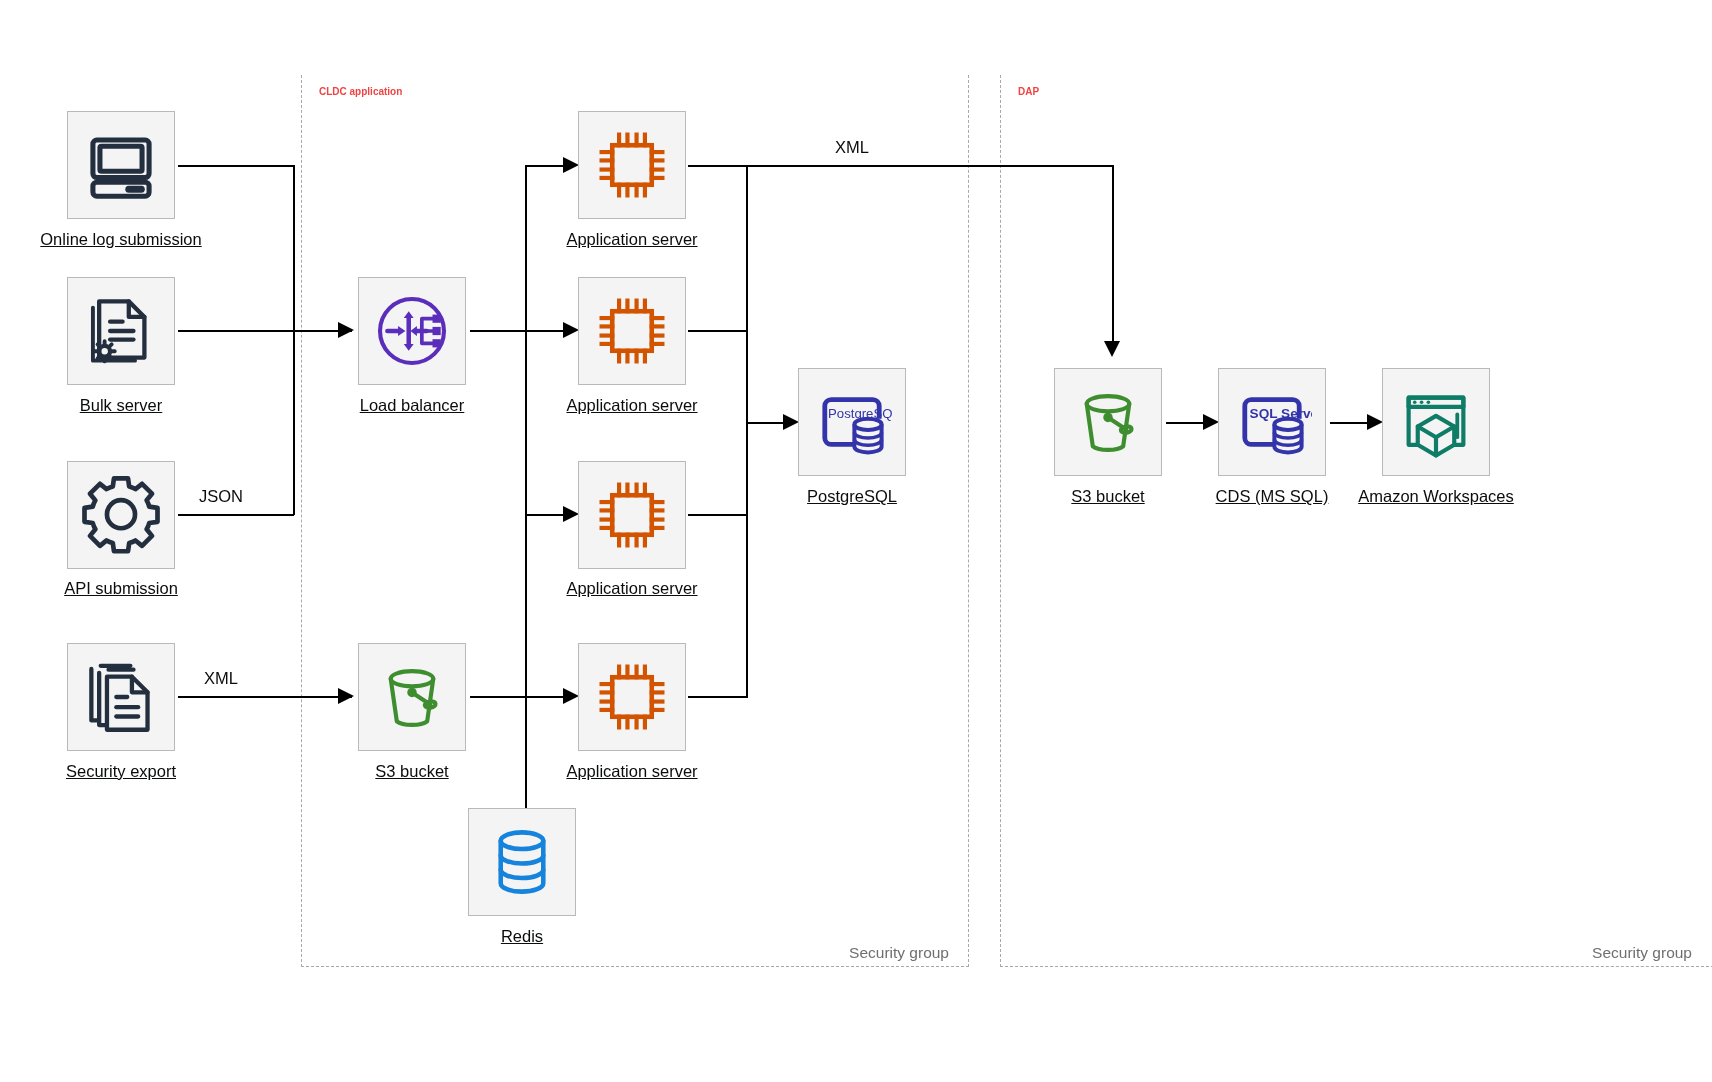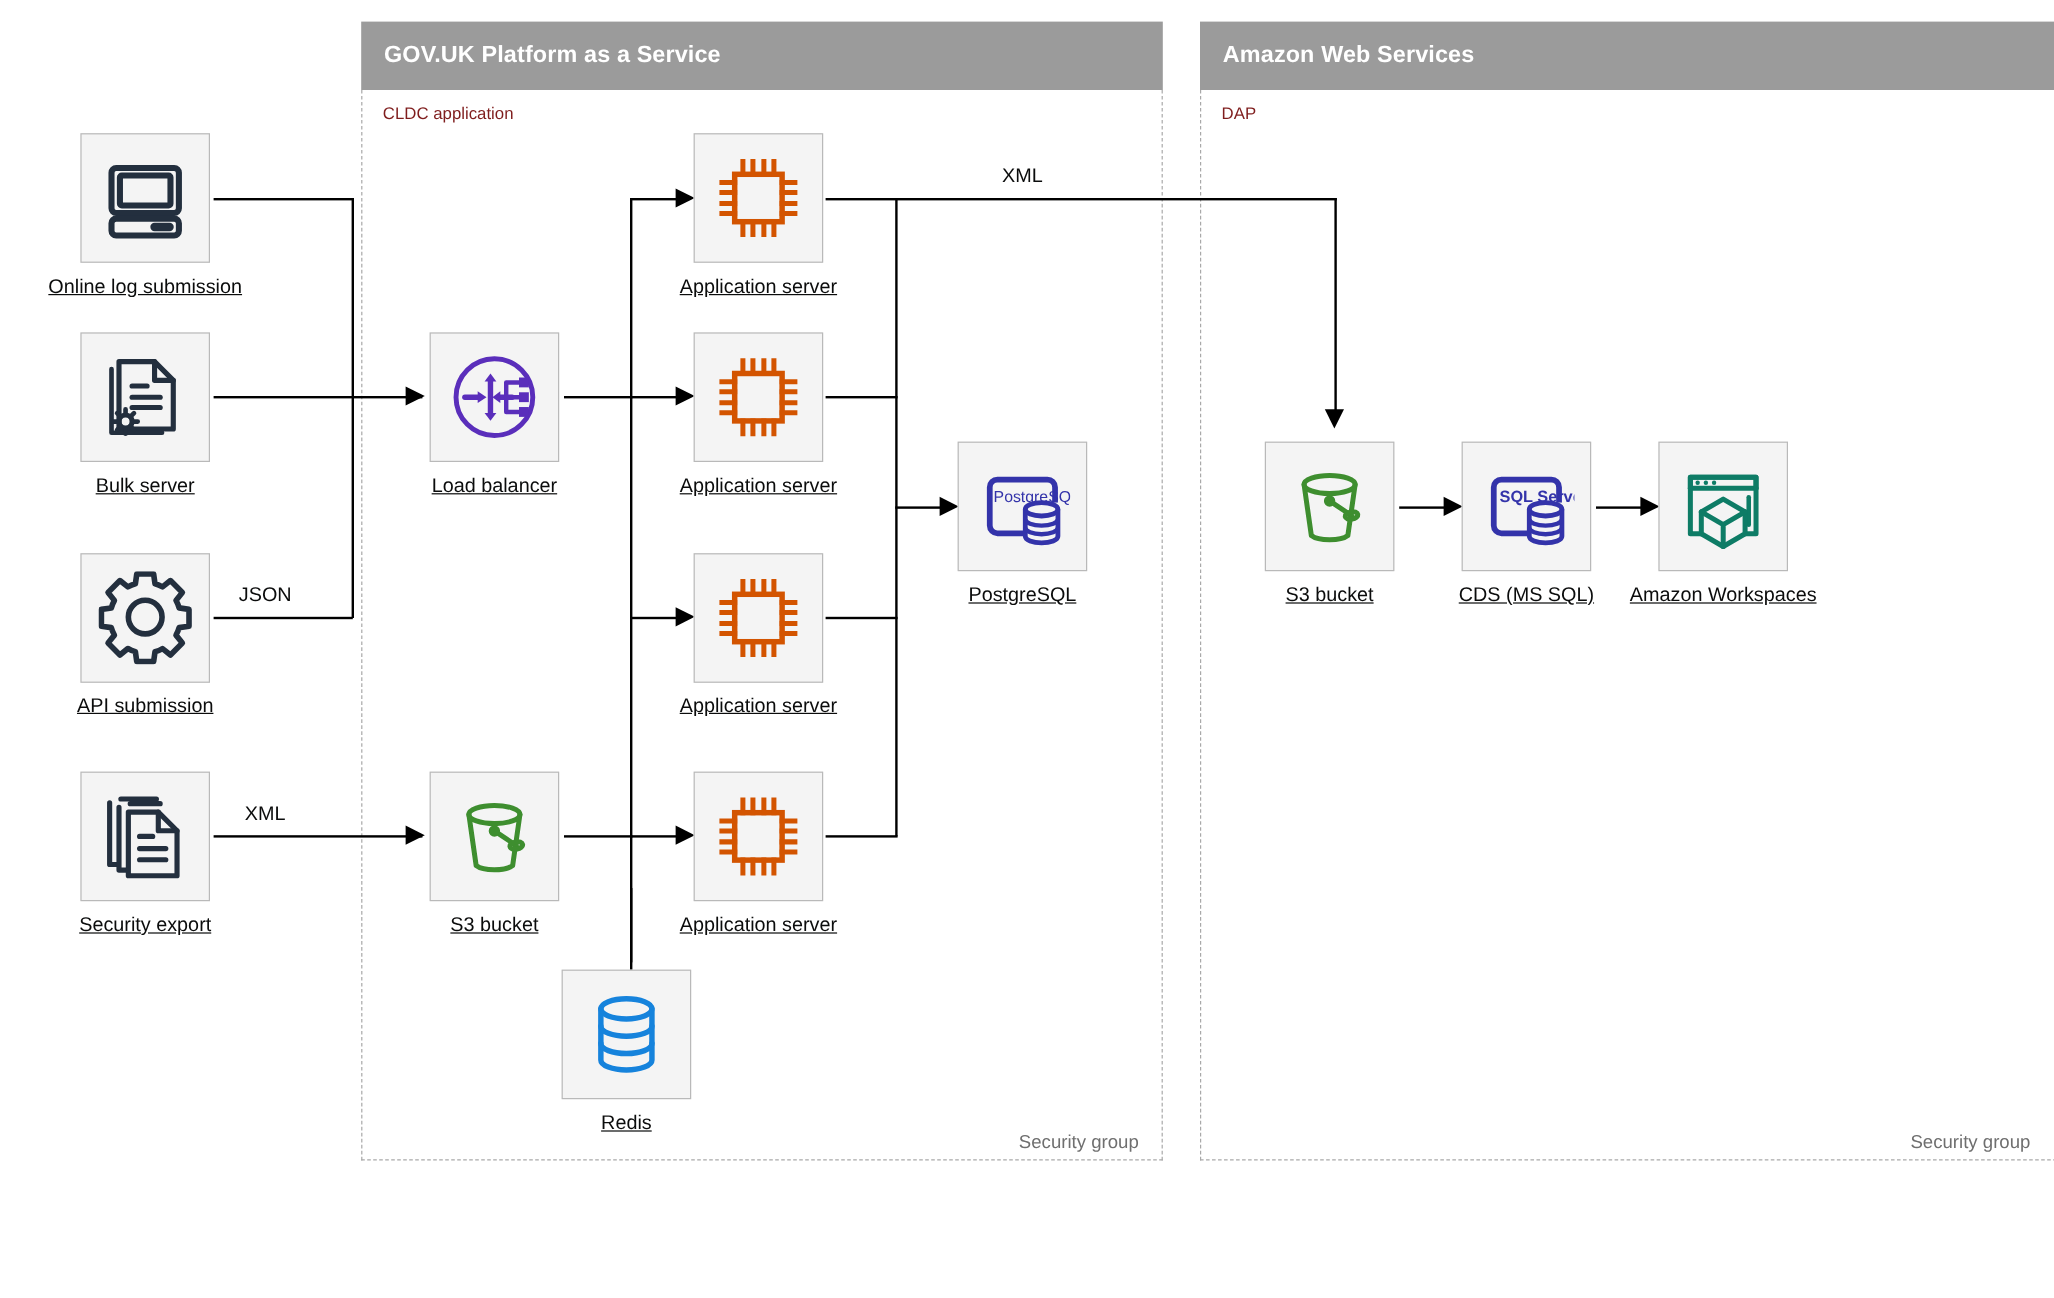--- a/index.html
+++ b/index.html
@@ -31,23 +31,23 @@
   }
   .dashed-box{
     position:absolute;
     border:1.6px dashed #a9a9a9;
     border-top:none;
     box-sizing:border-box;
     background:transparent;
   }
   .sub-label{
     position:absolute;
-    font-size:14px;
-    font-weight:normal;
-    color:#7f1d1d;
+    font-size:10px;
+    font-weight:bold;
+    color:#ef4444;
   }
   .sec-label{
     position:absolute;
     font-size:15.5px;
     color:#6f6f6f;
     text-align:right;
   }
 
   
   .node{
@@ -97,30 +97,24 @@
     padding:0 5px;
     white-space:nowrap;
     transform:translateX(-50%);
   }
 </style>
 </head>
 <body>
 
 <div id="canvas">
 
-  <div class="group-header" style="left:301px;top:18px;width:668px;height:57px;">
-    <span>GOV.UK Platform as a Service</span>
-  </div>
   <div class="dashed-box" style="left:301px;top:75px;width:668px;height:892px;"></div>
   <div class="sub-label" style="left:319px;top:86px;">CLDC application</div>
   <div class="sec-label" style="left:709px;top:944px;width:240px;">Security group</div>
 
-  <div class="group-header" style="left:1000px;top:18px;width:712px;height:57px;">
-    <span>Amazon Web Services</span>
-  </div>
   <div class="dashed-box" style="left:1000px;top:75px;width:724px;height:892px;"></div>
   <div class="sub-label" style="left:1018px;top:86px;">DAP</div>
   <div class="sec-label" style="left:1452px;top:944px;width:240px;">Security group</div>
 
   <div class="hline" style="left:178px;top:165px;width:116px;"></div>
   <div class="vline" style="left:293px;top:165px;height:166px;"></div>
 
   <div class="hline" style="left:178px;top:330px;width:174px;"></div>
 
   <div class="hline" style="left:178px;top:514px;width:116px;"></div>

